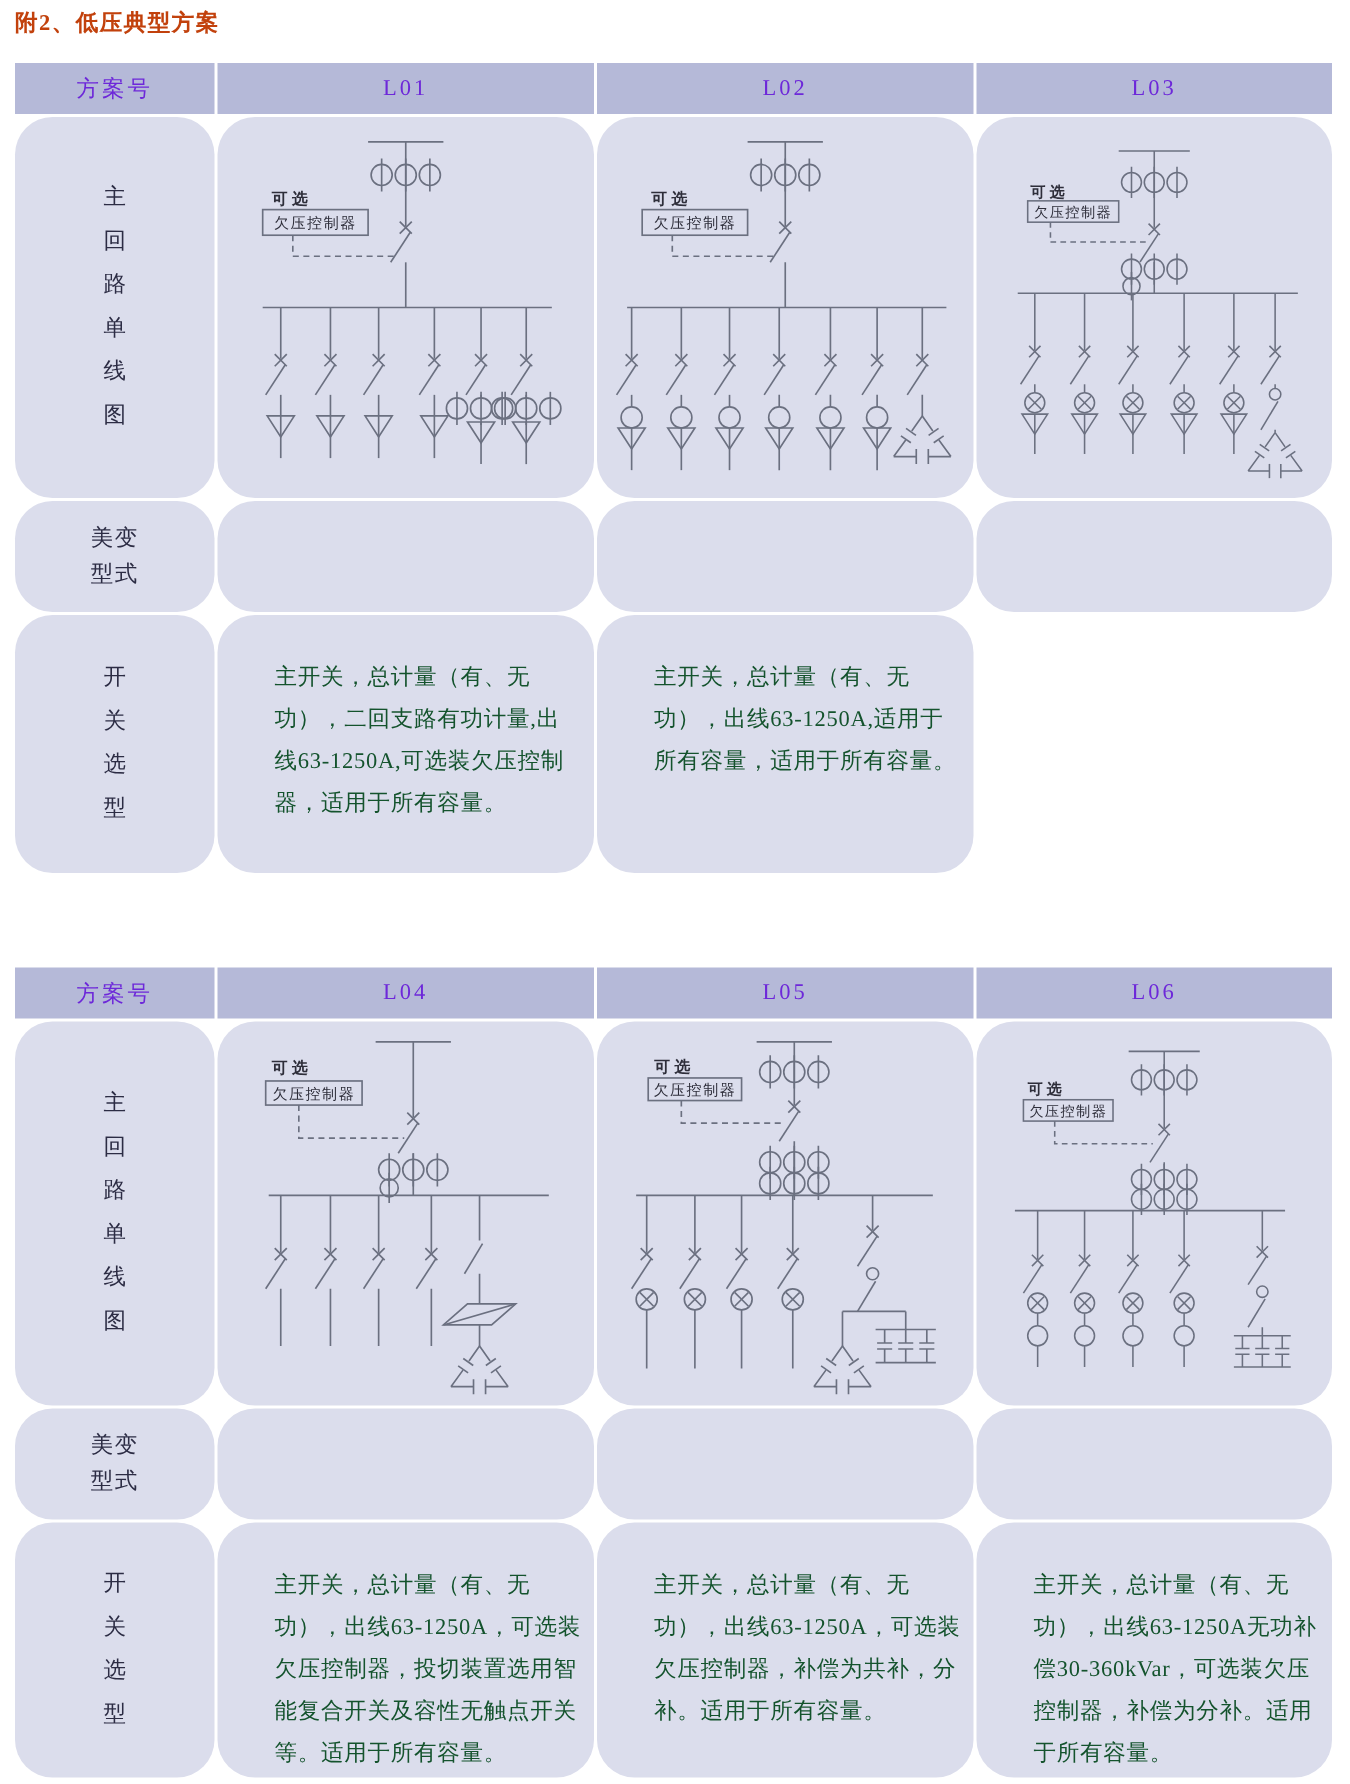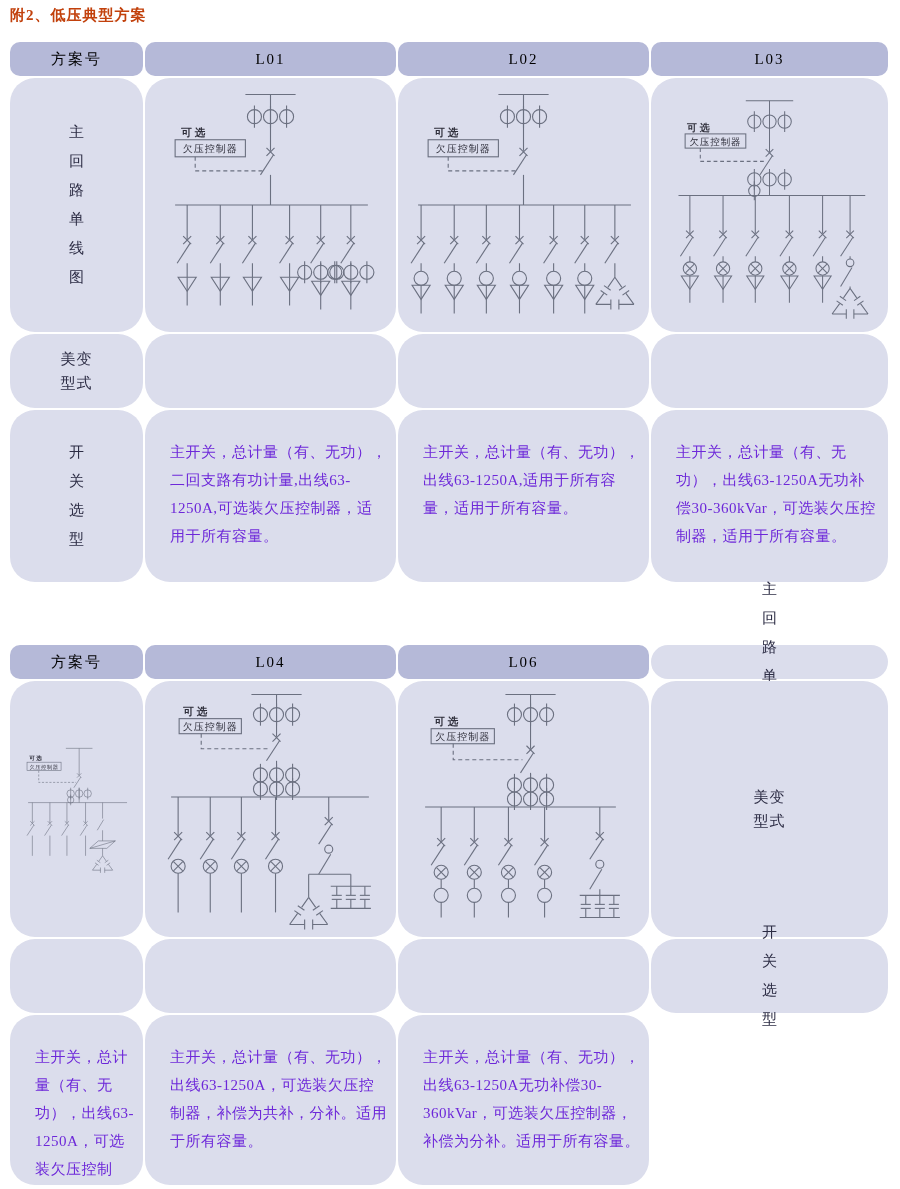--- a/index.html
+++ b/index.html
@@ -14,32 +14,32 @@
   }
   .tbl{
     position:absolute;left:10px;display:grid;
     grid-template-columns:133px 251px 251px 237px;
     column-gap:2px;row-gap:2px;
   }
   .t1{top:42px;grid-template-rows:34px 254px 74px 172px;}
   .t2{top:645px;grid-template-rows:34px 256px 74px 170px;}
   .hcell{
     background:#b5b9d8;display:flex;align-items:center;justify-content:center;
-    font-size:15px;color:#000000;letter-spacing:2px;border-radius:10px;
+    font-size:15px;color:#6d28d9;letter-spacing:2px;
   }
   .cell{background:#dbddec;border-radius:25px;}
   .lblcell{display:flex;align-items:center;justify-content:center;}
   .vtext{
     width:17px;word-break:break-all;text-align:center;
     line-height:29px;font-size:15px;color:#2c2c44;
   }
   .v2{width:34px;line-height:24px;letter-spacing:1px;}
   .swcell{
-    padding:28px 8px 0 25px;font-size:15px;line-height:28px;
-    color:#6d28d9;letter-spacing:0.5px;text-align:left;
+    padding:28px 8px 0 38px;font-size:15px;line-height:28px;
+    color:#14532d;letter-spacing:0.5px;text-align:left;
   }
   svg.diagram{display:block;width:100%;height:100%;}
   .dg{stroke:#6b7080;fill:none;stroke-width:1.1;}
   .dash{stroke-dasharray:4 3;}
   .dtxt{fill:#2e2e3a;font-size:10px;stroke:none;letter-spacing:1px;}
   .opt{font-size:10.5px;letter-spacing:3px;font-weight:bold;}
 </style>
 </head>
 <body>
 
@@ -275,26 +275,26 @@
   </div>
   <div class="cell"></div>
   <div class="cell"></div>
   <div class="cell"></div>
 
   <div class="cell lblcell">
     <div class="vtext">开关选型</div>
   </div>
   <div class="cell swcell">主开关，总计量（有、无功），二回支路有功计量,出线63-1250A,可选装欠压控制器，适用于所有容量。</div>
   <div class="cell swcell">主开关，总计量（有、无功），出线63-1250A,适用于所有容量，适用于所有容量。</div>
-  <div class="cell swcell">主开关，总计量（有、无功），出线63-1250A无功补偿30-360kVar，可选装欠压控制器，适用于所有容量。</div>
 </div>
 
 <div class="tbl t2">
   <div class="hcell">方案号</div>
   <div class="hcell">L04</div>
+  <div class="hcell">L05</div>
   <div class="hcell">L06</div>
 
   <div class="cell lblcell">
     <div class="vtext">主回路单线图</div>
   </div>
 
   <div class="cell">
     <svg class="diagram" viewBox="0 0 250 252">
       <g class="dg">
         <line x1="105" y1="12" x2="155" y2="12"></line>

